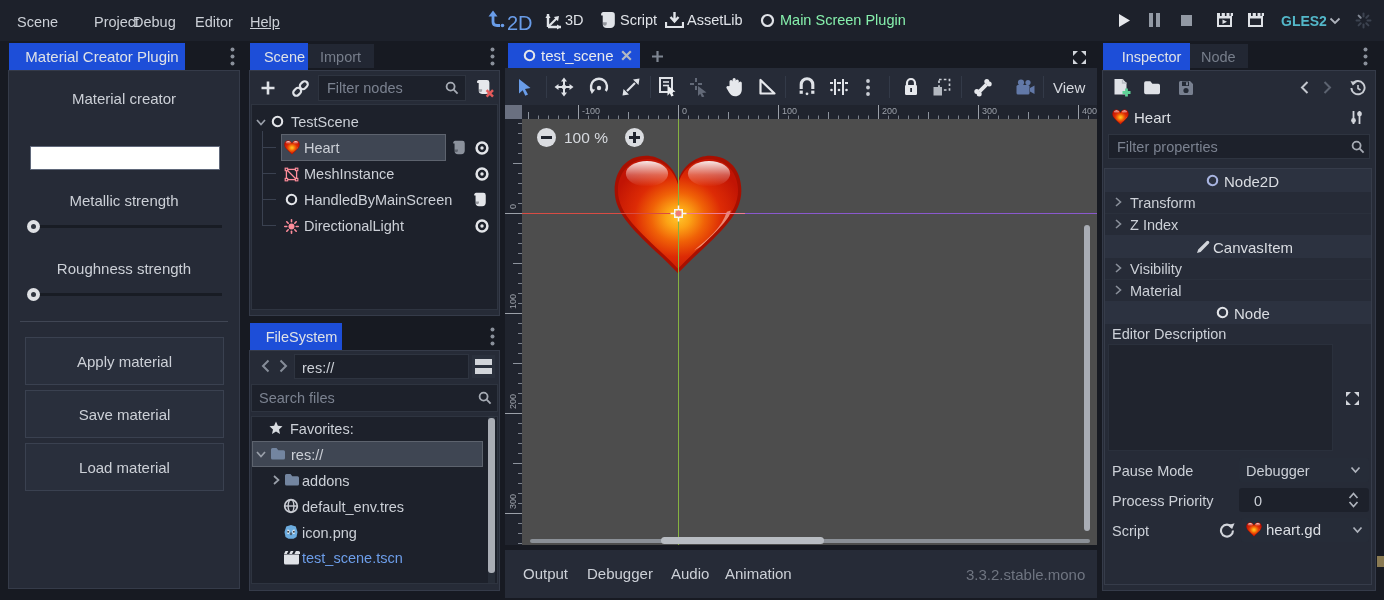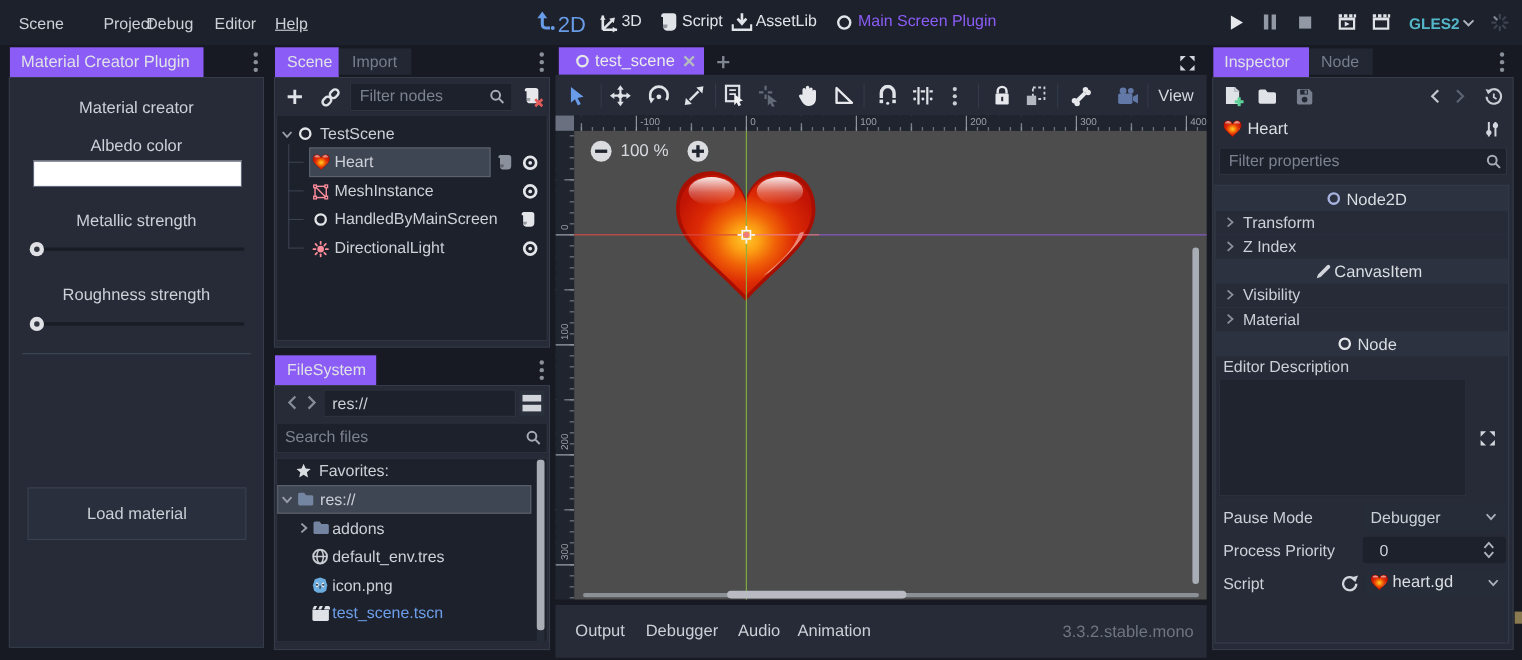--- a/index.html
+++ b/index.html
@@ -3,21 +3,21 @@
 <meta charset="utf-8">
 <style>
   * { margin:0; padding:0; box-sizing:border-box; }
   html,body { width:1384px; height:600px; overflow:hidden; background:#14171e; font-family:"Liberation Sans",sans-serif; }
   .abs { position:absolute; }
   #stage { position:relative; width:1384px; height:600px; background:#171a22; }
   .txt { color:#ccd0d7; font-size:14.5px; line-height:16px; white-space:nowrap; }
   .dim { color:#7b8290; font-size:14.5px !important; }
   .panel { background:#262b37; border:1px solid #353b49; }
   .well { background:#1d212b; border:1px solid #2e3440; }
-  .tab { background:#8b5cf6; color:#dfe2e7; font-size:14.5px; }
+  .tab { background:#1d4ed8; color:#dfe2e7; font-size:14.5px;text-align:center; }
   .tab-inactive { color:#777e8b; font-size:14.5px; }
 </style>
 </head>
 <body>
 <div id="stage">
 
   <svg width="0" height="0" style="position:absolute">
     <defs>
       <radialGradient id="hg" cx="50%" cy="53%" r="56%">
         <stop offset="0%" stop-color="#ffc62c"></stop>
@@ -79,21 +79,21 @@
 
   <svg class="abs" style="left:665px;top:11px;" width="19" height="18" viewBox="0 0 19 18">
       <path d="M1 11 v5 h17 v-5" fill="none" stroke="#e0e3e8" stroke-width="2.2"></path>
       <path d="M9.5 1 v8 M5.5 6 l4 4.5 4-4.5" fill="none" stroke="#e0e3e8" stroke-width="2.4"></path>
     </svg>
   <div class="abs" style="left:687px;top:12px;color:#e0e3e8;font-size:14.5px;">AssetLib</div>
 
   <svg class="abs" style="left:760px;top:13px;" width="15" height="15" viewBox="0 0 15 15">
       <circle cx="7.5" cy="7.5" r="5.5" fill="none" stroke="#e0e3e8" stroke-width="2.2"></circle>
     </svg>
-  <div class="abs" style="left:780px;top:12px;color:#8b5cf6;font-size:14.5px;">Main Screen Plugin</div>
+  <div class="abs" style="left:780px;top:12px;color:#86efac;font-size:14.5px;">Main Screen Plugin</div>
 
   <svg class="abs" style="left:1117px;top:13px;" width="14" height="15" viewBox="0 0 14 15">
       <path d="M2 1 L13 7.5 L2 14 Z" fill="#e6e8ec"></path>
     </svg>
   <svg class="abs" style="left:1148px;top:13px;" width="13" height="14" viewBox="0 0 13 14">
       <rect x="1" y="0" width="4" height="14" fill="#9299a4"></rect>
       <rect x="8" y="0" width="4" height="14" fill="#9299a4"></rect>
     </svg>
   <div class="abs" style="left:1181px;top:15px;width:11px;height:11px;background:#9299a4;"></div>
   <svg class="abs" style="left:1216px;top:12px;" width="17" height="16" viewBox="0 0 17 16">
@@ -127,31 +127,32 @@
   <div class="abs tab" style="left:9px;top:43px;width:176px;height:28px;line-height:28px;padding-left:10px;font-size:15px;">Material Creator Plugin</div>
   <svg class="abs" style="left:229px;top:47px;" width="7" height="19" viewBox="0 0 7 19">
       <g fill="#8a909b">
         <circle cx="3.5" cy="2.5" r="2"></circle>
         <circle cx="3.5" cy="9.5" r="2"></circle>
         <circle cx="3.5" cy="16.5" r="2"></circle>
       </g>
     </svg>
   <div class="abs panel" style="left:8px;top:70px;width:232px;height:519px;"></div>
   <div class="abs txt" style="left:8px;top:91px;width:232px;text-align:center;font-size:15px;">Material creator</div>
-  <div class="abs txt" style="left:8px;top:125px;width:232px;text-align:center;font-size:15px;">Albedo color</div>
   <div class="abs" style="left:30px;top:146px;width:190px;height:24px;background:#ffffff;border:1px solid #60687a;"></div>
   <div class="abs txt" style="left:8px;top:193px;width:232px;text-align:center;font-size:15px;">Metallic strength</div>
   <div class="abs" style="left:27px;top:225px;width:195px;height:3px;background:#181c24;"></div>
   <div class="abs" style="left:27px;top:220px;width:13px;height:13px;border-radius:50%;background:#dfe1e5;"></div>
   <div class="abs" style="left:31px;top:224px;width:5px;height:5px;border-radius:50%;background:#30353f;"></div>
   <div class="abs txt" style="left:8px;top:261px;width:232px;text-align:center;font-size:15px;">Roughness strength</div>
   <div class="abs" style="left:27px;top:293px;width:195px;height:3px;background:#181c24;"></div>
   <div class="abs" style="left:27px;top:288px;width:13px;height:13px;border-radius:50%;background:#dfe1e5;"></div>
   <div class="abs" style="left:31px;top:292px;width:5px;height:5px;border-radius:50%;background:#30353f;"></div>
   <div class="abs" style="left:20px;top:321px;width:208px;height:1px;background:#404654;"></div>
+  <div class="abs txt" style="left:25px;top:337px;width:199px;height:48px;line-height:48px;text-align:center;background:#292f3c;border:1px solid #3a4150;font-size:15px;">Apply material</div>
+  <div class="abs txt" style="left:25px;top:390px;width:199px;height:48px;line-height:48px;text-align:center;background:#292f3c;border:1px solid #3a4150;font-size:15px;">Save material</div>
   <div class="abs txt" style="left:25px;top:443px;width:199px;height:48px;line-height:48px;text-align:center;background:#292f3c;border:1px solid #3a4150;font-size:15px;">Load material</div>
 
   <div class="abs tab" style="left:250px;top:43px;width:58px;height:28px;line-height:28px;padding-left:11px;">Scene</div>
   <div class="abs" style="left:308px;top:44px;width:66px;height:24px;background:#222733;"></div>
   <div class="abs tab-inactive" style="left:320px;top:49px;">Import</div>
   <svg class="abs" style="left:489px;top:47px;" width="7" height="19" viewBox="0 0 7 19">
       <g fill="#8a909b">
         <circle cx="3.5" cy="2.5" r="2"></circle>
         <circle cx="3.5" cy="9.5" r="2"></circle>
         <circle cx="3.5" cy="16.5" r="2"></circle>

